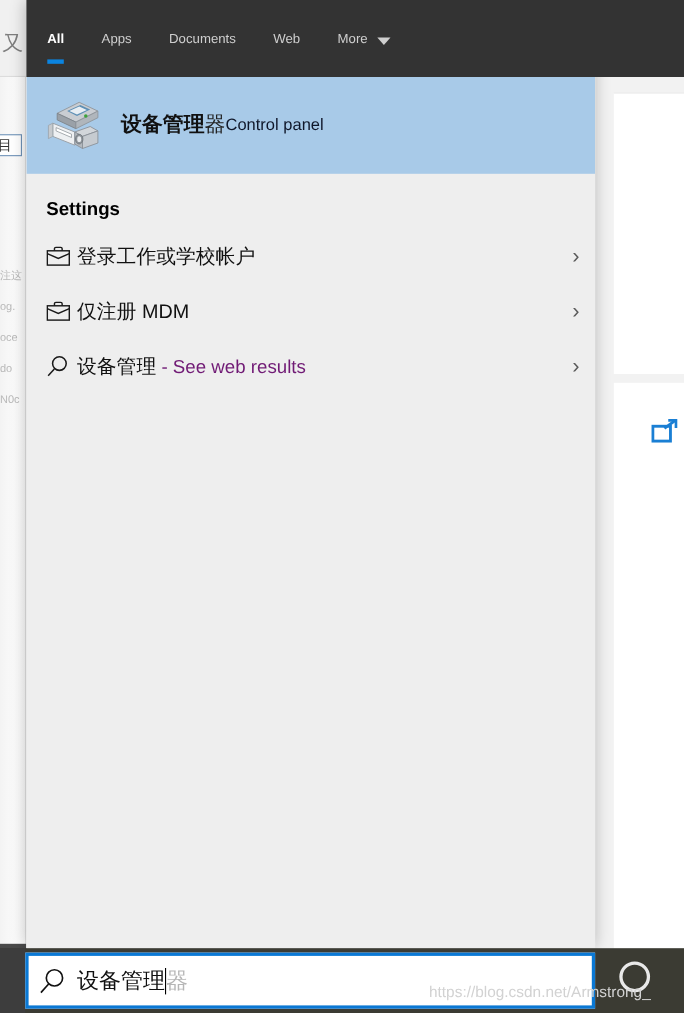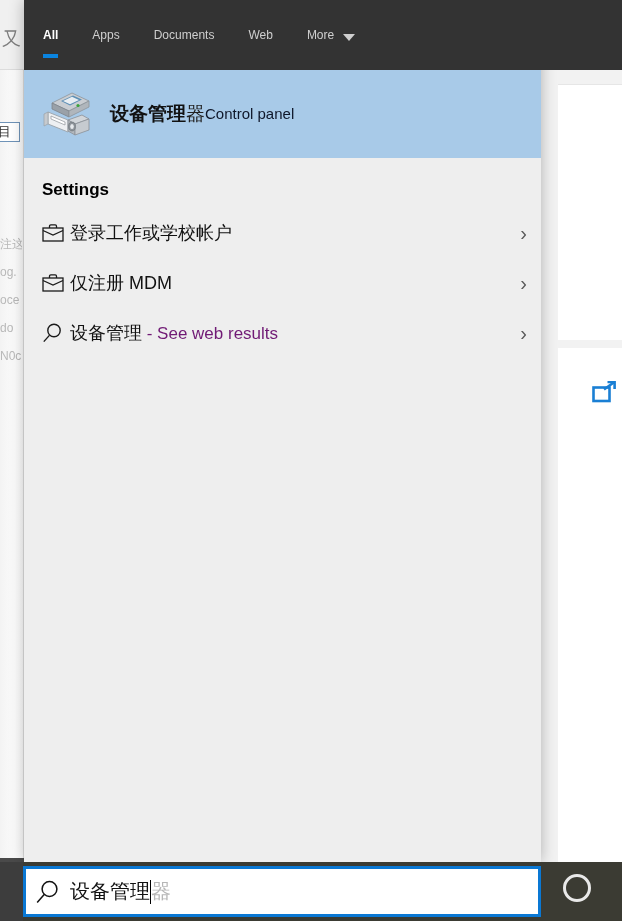--- a/index.html
+++ b/index.html
@@ -34,22 +34,22 @@
     white-space: nowrap;
     font-family: "DejaVu Sans", sans-serif;
   }
   .bg-left-field {
     position: absolute; left: -6px; top: 122px; width: 26px; height: 20px;
     border: 1px solid #6f93b8; background: #ffffff;
     font-size: 13px; color: #333; padding-left: 3px; line-height: 18px;
     overflow: hidden; white-space: nowrap;
   }
   .bg-left-textblock {
-    position: absolute; left: 0; top: 230px; width: 22px;
-    font-size: 12px; line-height: 28px; color: #b9b9b9;
+    position: absolute; left: 0; top: 238px; width: 22px;
+    font-size: 10px; line-height: 28px; color: #b9b9b9;
     white-space: nowrap; overflow: hidden;
   }
   .bg-left-textblock div { height: 28px; overflow: hidden; }
   .bg-left-dark {
     position: absolute; left: 0; top: 858px; width: 24px; height: 36px;
     background: #4a4a4a;
     color: #d8d8d8; font-size: 14px; font-weight: bold;
     line-height: 36px; padding-left: 1px; overflow: hidden; white-space: nowrap;
   }
 
@@ -330,14 +330,15 @@
     </span>
     <span class="search-text">
       <span>设备管理</span>
         <span class="caret-bar"></span>
         <span class="suggest">器</span>
     </span>
   </div>
 
   <div class="cortana"></div>
 
+  <div class="watermark">https://blog.csdn.net/Armstrong_</div>
 
 </div>
 
 </body></html>

